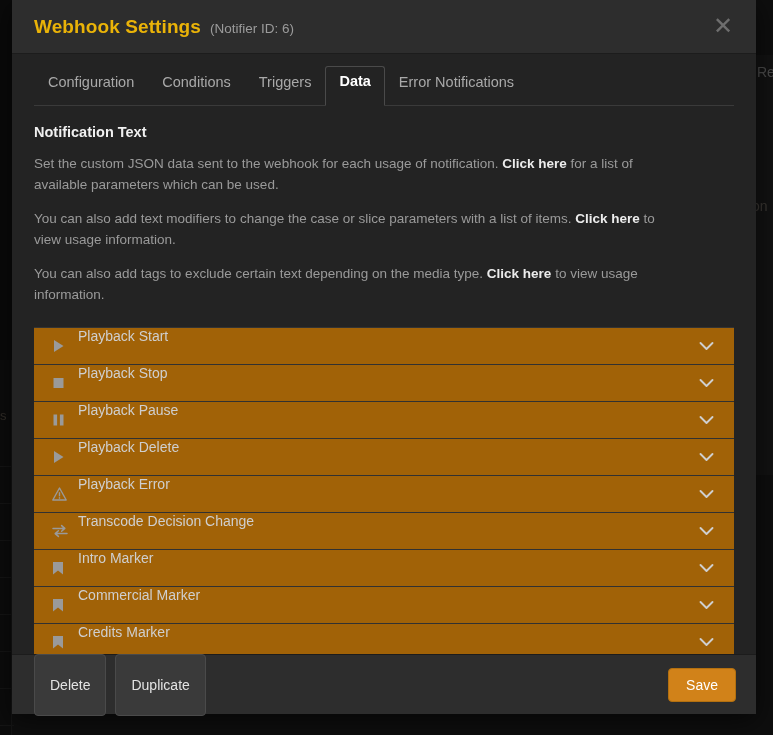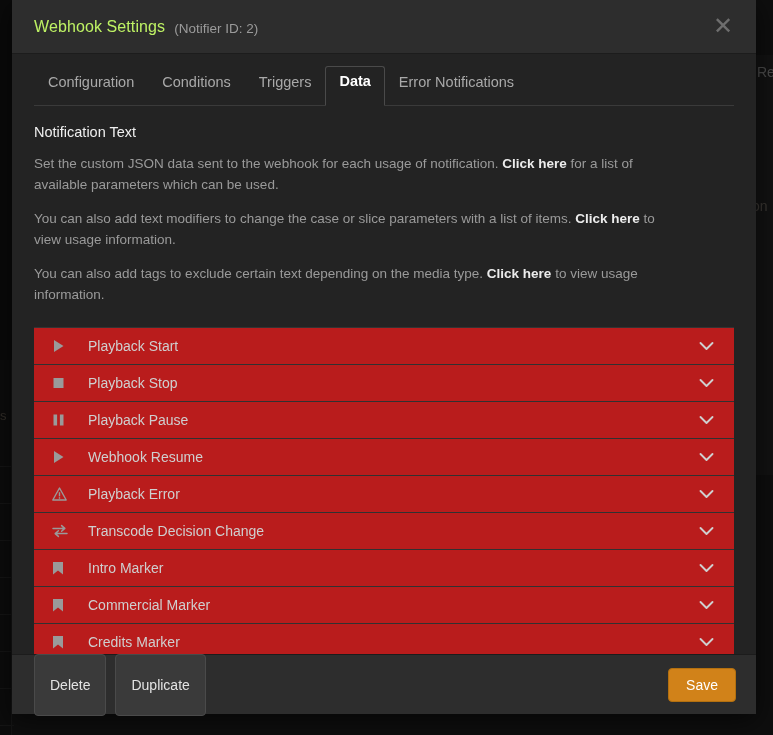--- a/index.html
+++ b/index.html
@@ -103,23 +103,23 @@
     height: 54px;
     background: #2d2d2d;
     border-bottom: 1px solid #1c1c1c;
     display: flex;
     align-items: center;
     padding: 0 20px 0 22px;
     flex: 0 0 auto;
     position: relative;
   }
   .modal-title {
-    color: #bef264;
-    font-size: 16px;
-    font-weight: normal;
+    color: #eab308;
+    font-size: 19px;
+    font-weight: bold;
     letter-spacing: 0.1px;
   }
   .modal-subtitle {
     color: #9b9b9b;
     font-size: 13.5px;
     margin-left: 9px;
     position: relative;
     top: 2px;
   }
   .close-btn {
@@ -169,21 +169,21 @@
     background: #232323;
     border: 1px solid #4a4a4a;
     border-bottom: 1px solid #232323;
     border-radius: 3px 3px 0 0;
   }
 
   
   .section-title {
     color: #f0f0f0;
     font-size: 14.5px;
-    font-weight: normal;
+    font-weight: bold;
     margin-top: 18px;
   }
   .desc {
     color: #9a9a9a;
     font-size: 13.5px;
     line-height: 1.52;
     margin-top: 14px;
     max-width: 650px;
   }
   .desc .lnk {
@@ -196,27 +196,25 @@
   
   .accordion {
     margin-top: 22px;
     background: #272727;
     border-top: 1px solid #333;
     max-height: 345px;
     overflow: hidden;
   }
   .acc-row {
     display: flex;
-    align-items: center;
     height: 37px;
     padding: 0 18px 0 18px;
     border-bottom: 1px solid #313131;
-    background: #b91c1c;
+    background: #a16207;
     cursor: pointer;
-    gap: 10px;
   }
   .acc-icon {
     width: 22px;
     flex: 0 0 22px;
     display: flex;
     align-items: center;
     justify-content: flex-start;
     color: #9a9a9a;
   }
   .acc-label {
@@ -290,21 +288,21 @@
   <div class="backdrop"></div>
 
   <div class="page-scrollbar">
     <div class="thumb"></div>
   </div>
 
   <div class="modal">
 
     <div class="modal-header">
       <span class="modal-title">Webhook Settings</span>
-      <span class="modal-subtitle">(Notifier ID: 2)</span>
+      <span class="modal-subtitle">(Notifier ID: 6)</span>
       <button class="close-btn">✕</button>
     </div>
 
     <div class="modal-body">
 
       <div class="tabs">
         <div class="tab">Configuration</div>
         <div class="tab">Conditions</div>
         <div class="tab">Triggers</div>
         <div class="tab active">Data</div>
@@ -365,21 +363,21 @@
                 <path d="M1.5 2 L7.5 8 L13.5 2" fill="none" stroke="#cfcfcf" stroke-width="1.9" stroke-linecap="round" stroke-linejoin="round"></path>
               </svg>
             </span>
           </div>
           <div class="acc-row">
             <span class="acc-icon">
               <svg width="13" height="14" viewBox="0 0 13 14">
                 <path d="M2 1 L11.5 7 L2 13 Z" fill="#9a9a9a"></path>
               </svg>
             </span>
-            <span class="acc-label">Webhook Resume</span>
+            <span class="acc-label">Playback Delete</span>
             <span class="acc-chev">
               <svg width="15" height="10" viewBox="0 0 15 10">
                 <path d="M1.5 2 L7.5 8 L13.5 2" fill="none" stroke="#cfcfcf" stroke-width="1.9" stroke-linecap="round" stroke-linejoin="round"></path>
               </svg>
             </span>
           </div>
           <div class="acc-row">
             <span class="acc-icon">
               <svg width="15" height="14" viewBox="0 0 15 14">
                 <path d="M7.5 1 L14.2 13 L0.8 13 Z" fill="none" stroke="#9a9a9a" stroke-width="1.4" stroke-linejoin="round"></path>

